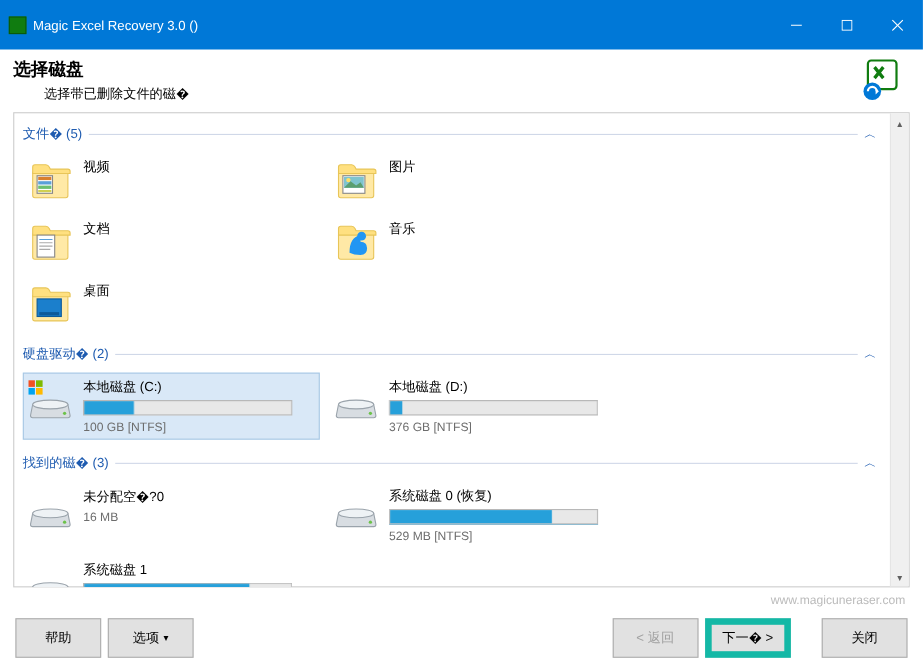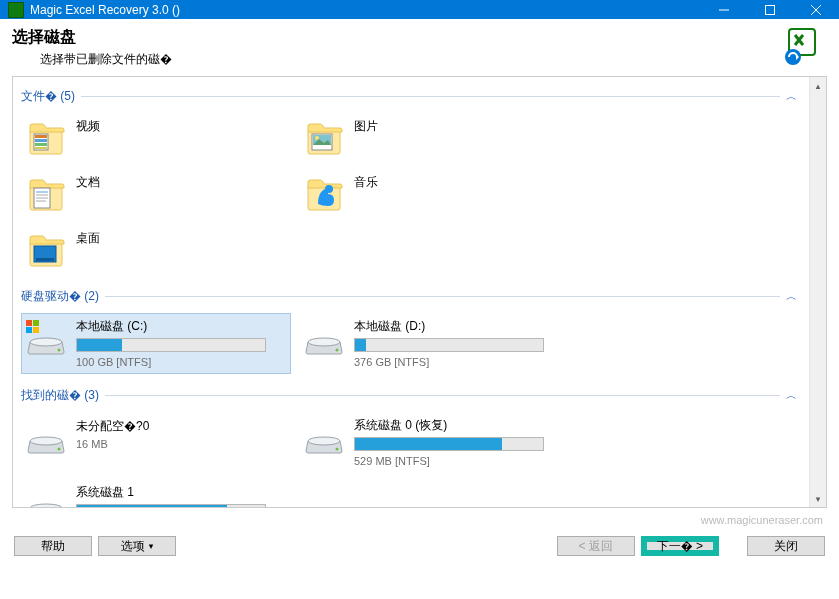--- a/index.html
+++ b/index.html
@@ -1,18 +1,18 @@
 <!DOCTYPE html>
 <html><head>
 <meta charset="utf-8">
 <style>
 * { box-sizing: border-box; margin: 0; padding: 0; }
 body { font-family: "Microsoft YaHei", "Segoe UI", sans-serif; font-size: 12px; background: #fff; width: 839px; height: 599px; overflow: hidden; }
 
-.titlebar { height: 19px; background: #0078d7; color: #fff; display: flex; align-items: center; padding-left: 8px; }
+.titlebar { height: 45px; background: #0078d7; color: #fff; display: flex; align-items: center; padding-left: 8px; }
 .titlebar-icon { width: 16px; height: 16px; margin-right: 6px; background: #107c10; border: 1px solid #0a5a0a; }
 .titlebar-text { flex: 1; font-size: 12px; }
 .titlebar-btns { display: flex; }
 .titlebar-btn { width: 46px; height: 30px; display: flex; align-items: center; justify-content: center; color: #fff; }
 
 .header { display: flex; padding: 8px 16px 8px 12px; align-items: flex-start; }
 .header-text { flex: 1; }
 .header-title { font-weight: bold; font-size: 16px; }
 .header-sub { margin-left: 28px; margin-top: 2px; }
 .header-icon { width: 40px; height: 40px; }
@@ -32,21 +32,21 @@
 .item.selected { background: #d9e8f7; border: 1px solid #a8c8e4; }
 .item .icon { width: 40px; height: 40px; margin-right: 10px; flex-shrink: 0; }
 .item .info { flex: 1; }
 .item .label { font-size: 12px; margin-bottom: 2px; display: block; }
 .progress { width: 190px; height: 14px; border: 1px solid #b8b8b8; background: #e8e8e8; margin: 3px 0; position: relative; }
 .progress-fill { height: 100%; background: #26a0da; }
 .size-text { color: #6d6d6d; font-size: 11px; }
 
 .footer-url { text-align: right; color: #bbb; font-size: 11px; padding: 6px 16px 0 0; }
 .footer { display: flex; padding: 10px 14px 14px 14px; gap: 6px; }
-.btn { min-width: 78px; height: 20px; border: 1px solid #adadad; background: #e1e1e1; font-size: 12px; display: inline-flex; align-items: center; justify-content: center; padding: 0 10px; cursor: pointer; font-family: inherit; }
+.btn { min-width: 78px; height: 36px; border: 1px solid #adadad; background: #e1e1e1; font-size: 12px; display: inline-flex; align-items: center; justify-content: center; padding: 0 10px; cursor: pointer; font-family: inherit; }
 .btn:disabled { color: #a0a0a0; cursor: default; }
 .btn.primary { border: 6px solid #14b8a6; }
 .btn .trig { font-size: 9px; margin-left: 4px; }
 .spacer { flex: 1; }
 
 </style>
 </head>
 <body>
 
 <div class="titlebar">

